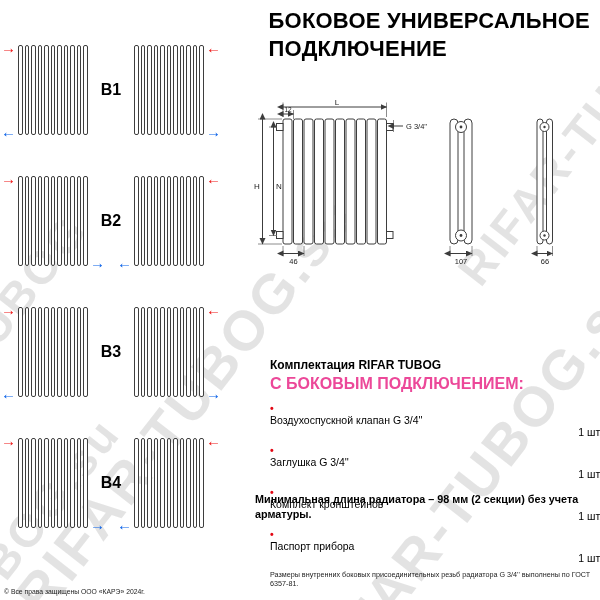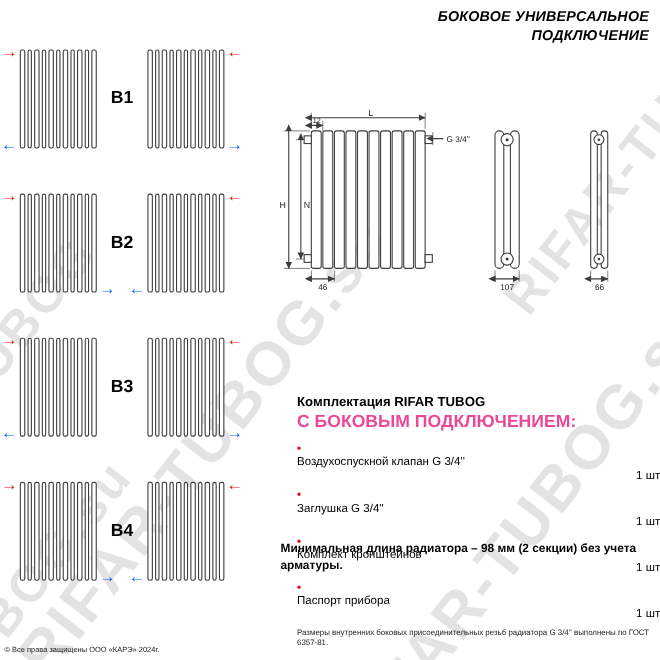--- a/index.html
+++ b/index.html
@@ -9,22 +9,22 @@
   
   .watermark{position:absolute;font-weight:bold;color:#c3c3c3;opacity:.45;white-space:nowrap;
              transform:rotate(-52deg);transform-origin:left center;letter-spacing:3px;z-index:0;}
   .w1{left:-34px;top:336px;font-size:46px;}
   .w2{left:28px;top:574px;font-size:56px;}
   .w3{left:318px;top:650px;font-size:56px;}
   .w4{left:468px;top:252px;font-size:46px;}
   .w5{left:-82px;top:642px;font-size:46px;}
 
   
-  .title{position:absolute;top:7px;right:10px;text-align:right;font-size:13px;font-weight:800;
-         line-height:1.28;letter-spacing:.2px;z-index:1;font-style:italic;}
+  .title{position:absolute;top:7px;right:10px;font-size:22px;font-weight:800;
+         line-height:1.28;letter-spacing:.2px;z-index:1;}
 
   
   .schemes{position:absolute;left:18px;top:45px;z-index:1;}
   .scheme-row{display:flex;align-items:center;height:90px;margin-bottom:41px;}
   .pictogram{position:relative;width:70px;height:90px;}
   .radiator{display:flex;gap:2px;height:100%;}
   .tube{flex:1;min-width:0;border:1px solid #3e3e3e;border-radius:2px;background:#fff;}
   .scheme-label{width:46px;text-align:center;font-weight:bold;font-size:16px;}
   .arrow{position:absolute;font-size:15px;font-weight:700;line-height:10px;z-index:2;}
   .arrow.tl{top:-2px;left:-17px;}

